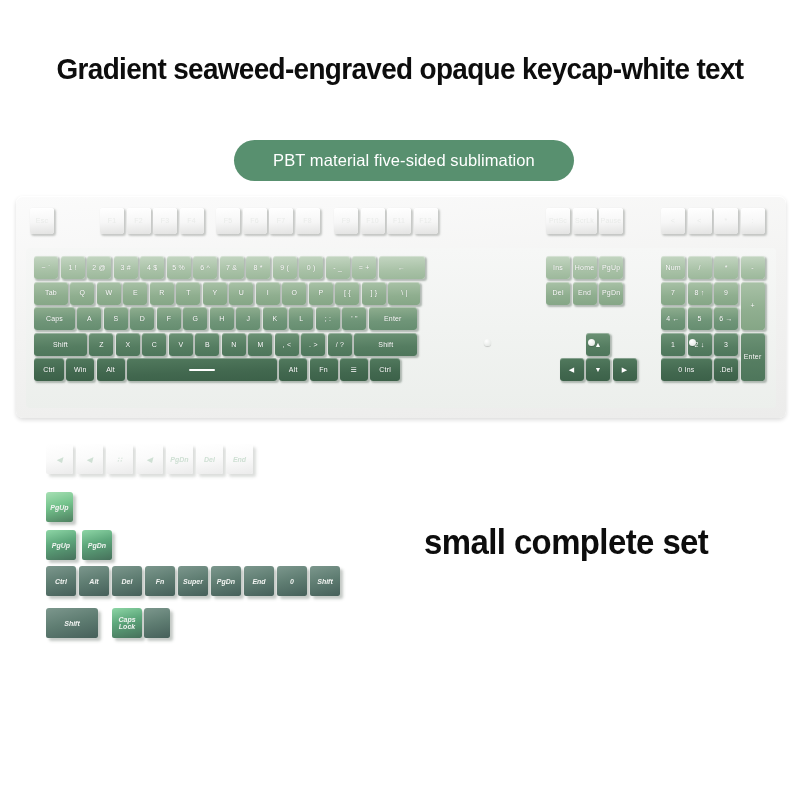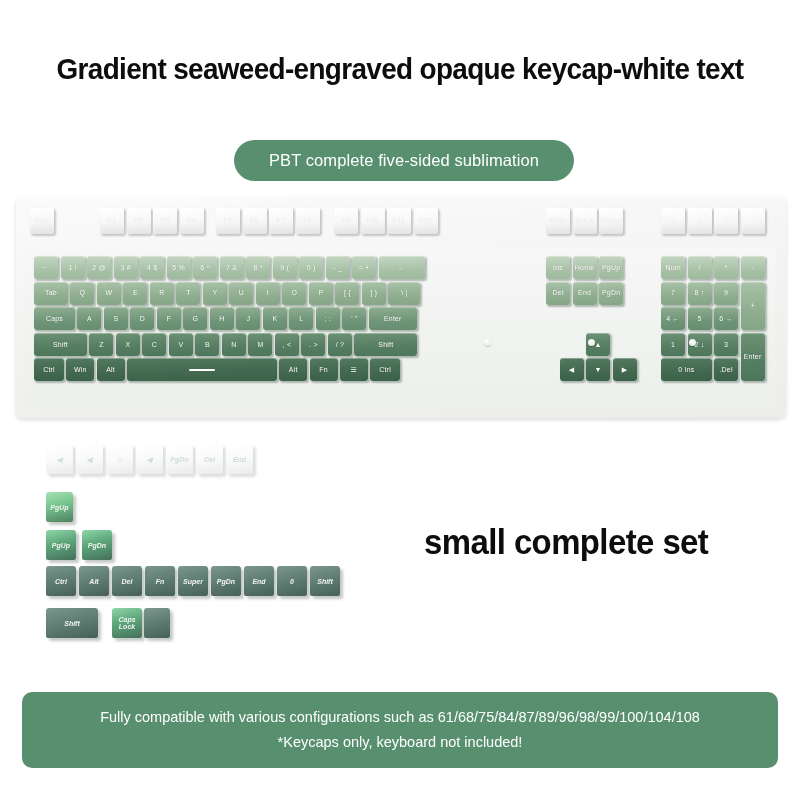--- a/index.html
+++ b/index.html
@@ -130,21 +130,21 @@
   }
 </style>
 </head>
 <body>
 
 <div class="page">
 
   <div class="headline">Gradient seaweed-engraved opaque keycap-white text</div>
 
   <div class="pill">
-    <span>PBT complete five-sided sublimation</span>
+    <span>PBT material five-sided sublimation</span>
   </div>
 
   <div class="kb">
     <div class="kb-plate"></div>
     <div id="kbkeys">
         <div class="k wkey" style="left: 14px; top: 12px; width: 24px; height: 26px;">
           <span>Esc</span>
         </div>
         <div class="k wkey" style="left: 84px; top: 12px; width: 24px; height: 26px;">
           <span>F1</span>
@@ -540,18 +540,14 @@
           <span>Caps Lock</span>
         </div>
         <div class="cap slate" style="left: 144px; top: 608px; width: 26px; height: 30px;">
           <span></span>
         </div>
       </div>
   </div>
 
   <div class="bigtext">small complete set</div>
 
-  <div class="banner">
-    <div>Fully compatible with various configurations such as 61/68/75/84/87/89/96/98/99/100/104/108</div>
-    <div>*Keycaps only, keyboard not included!</div>
-  </div>
 
 </div>
 
 </body></html>

